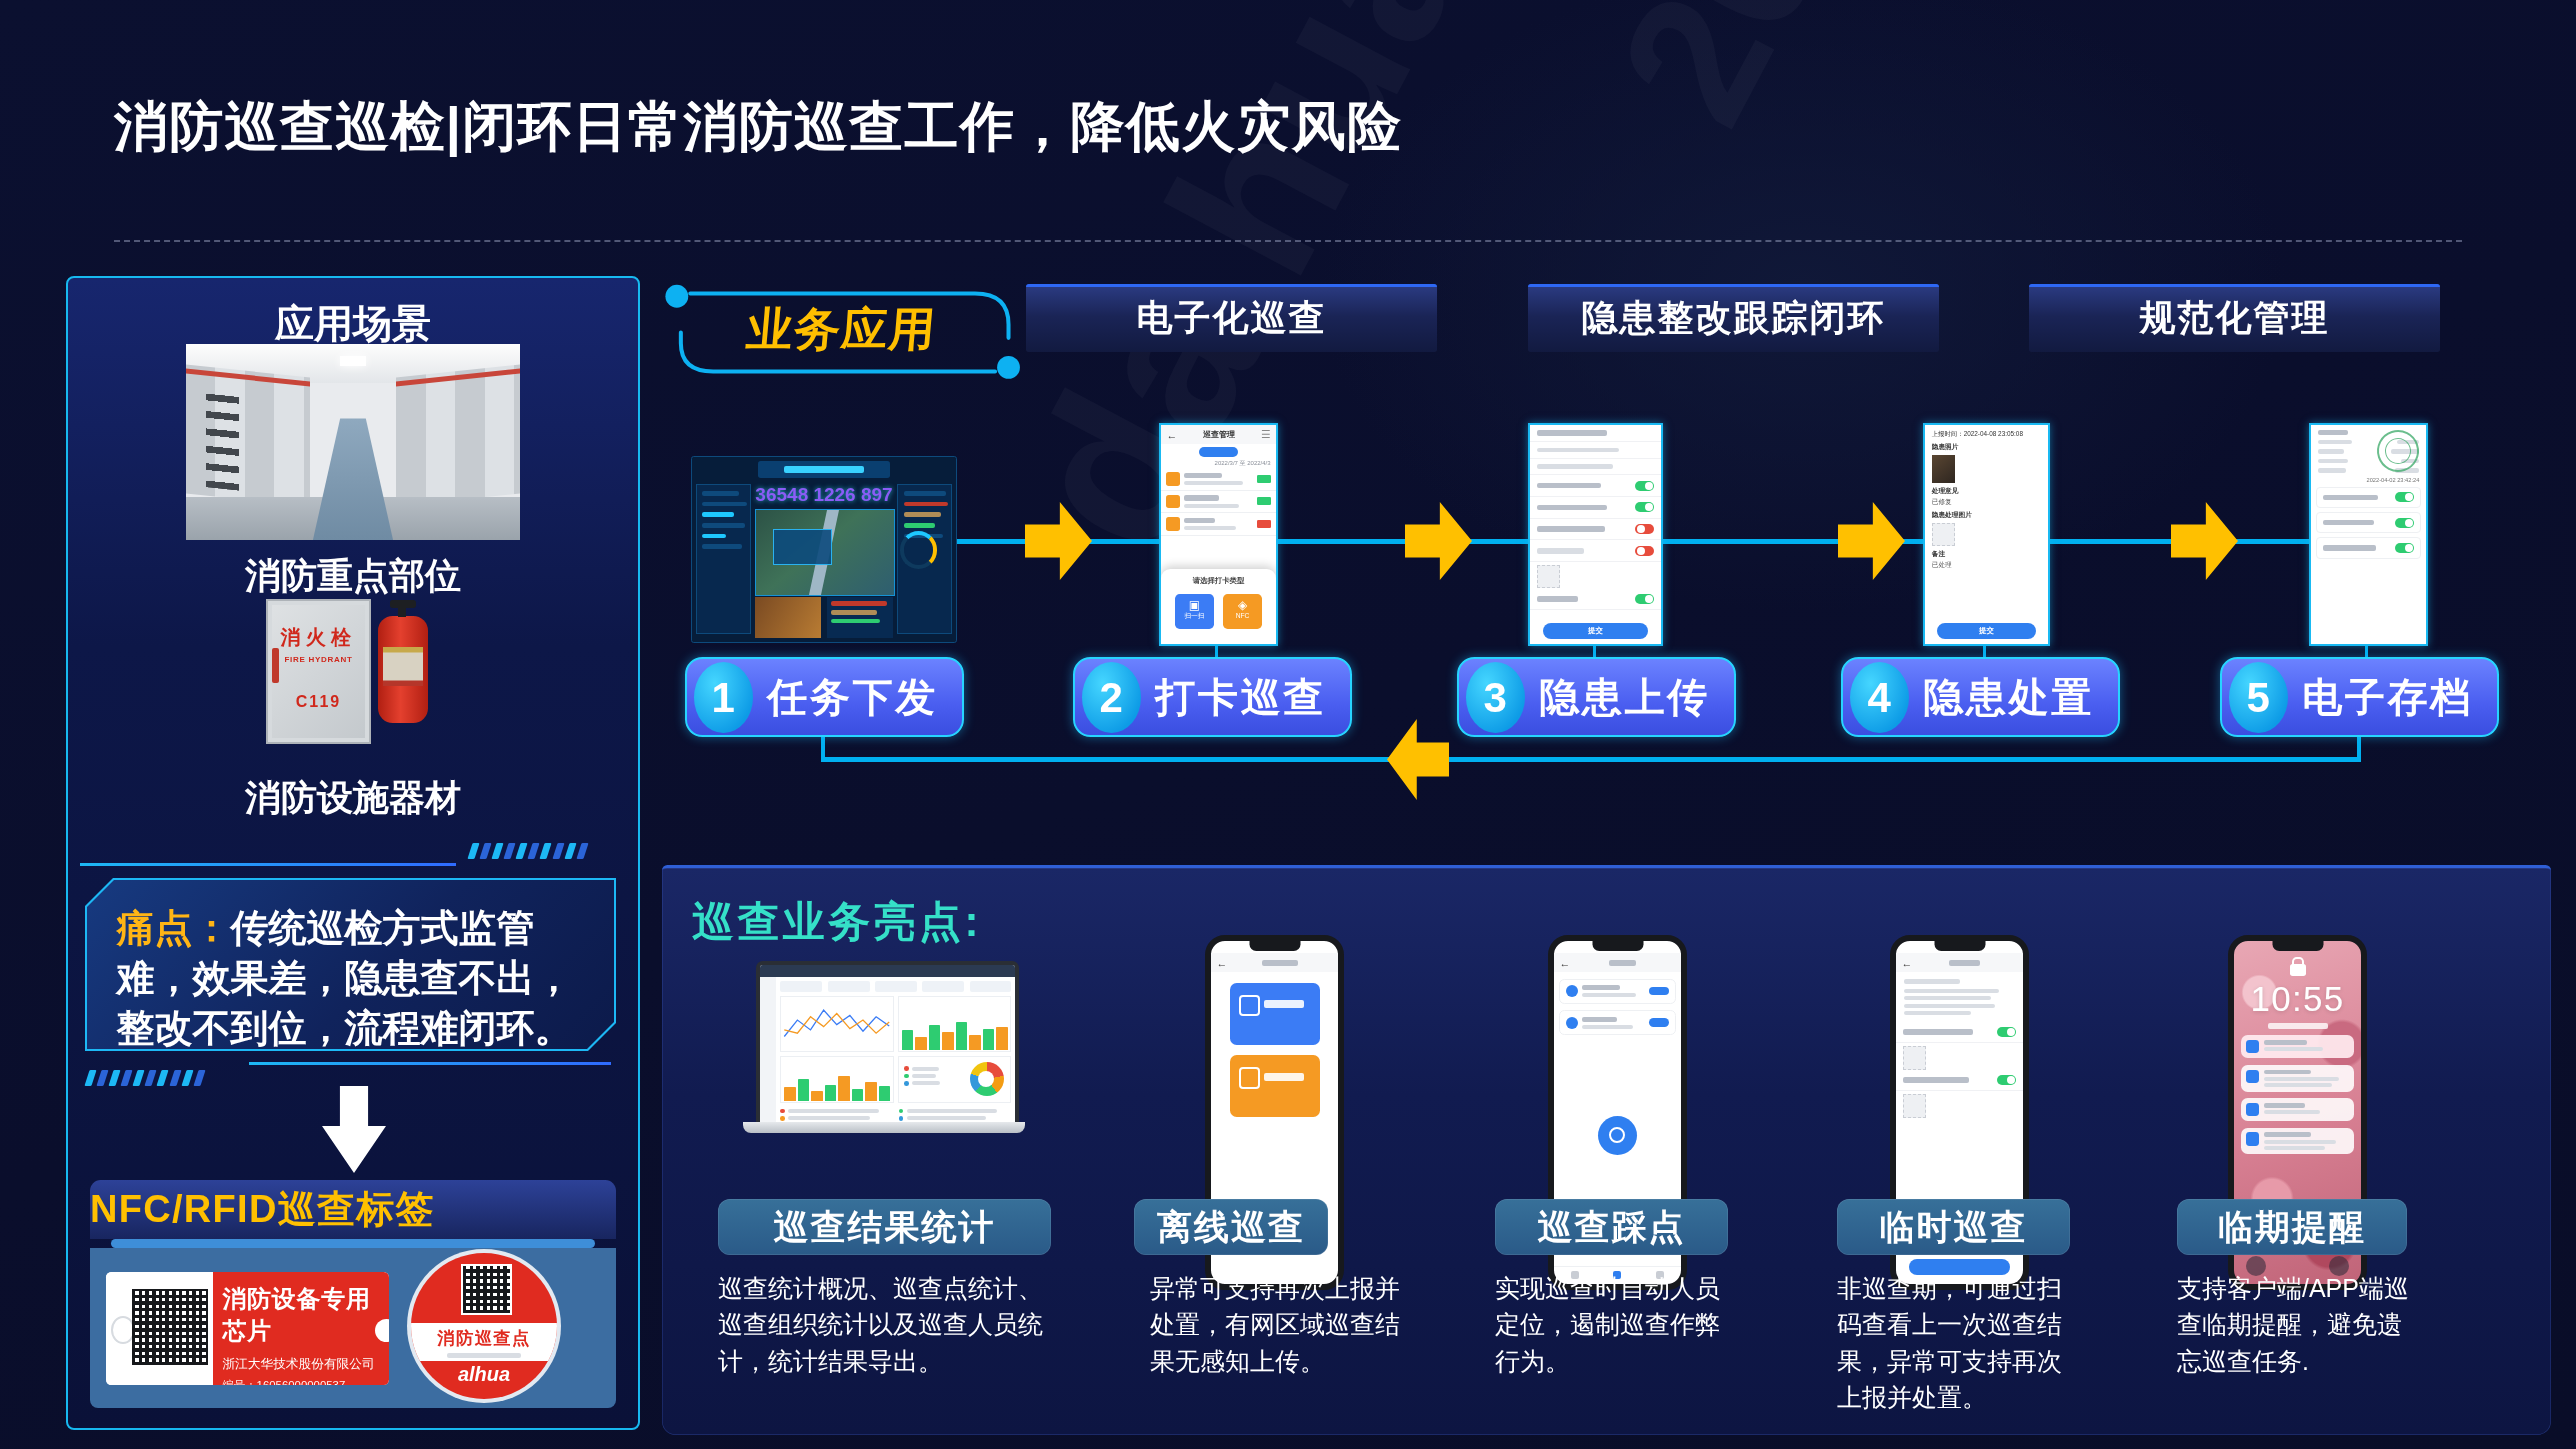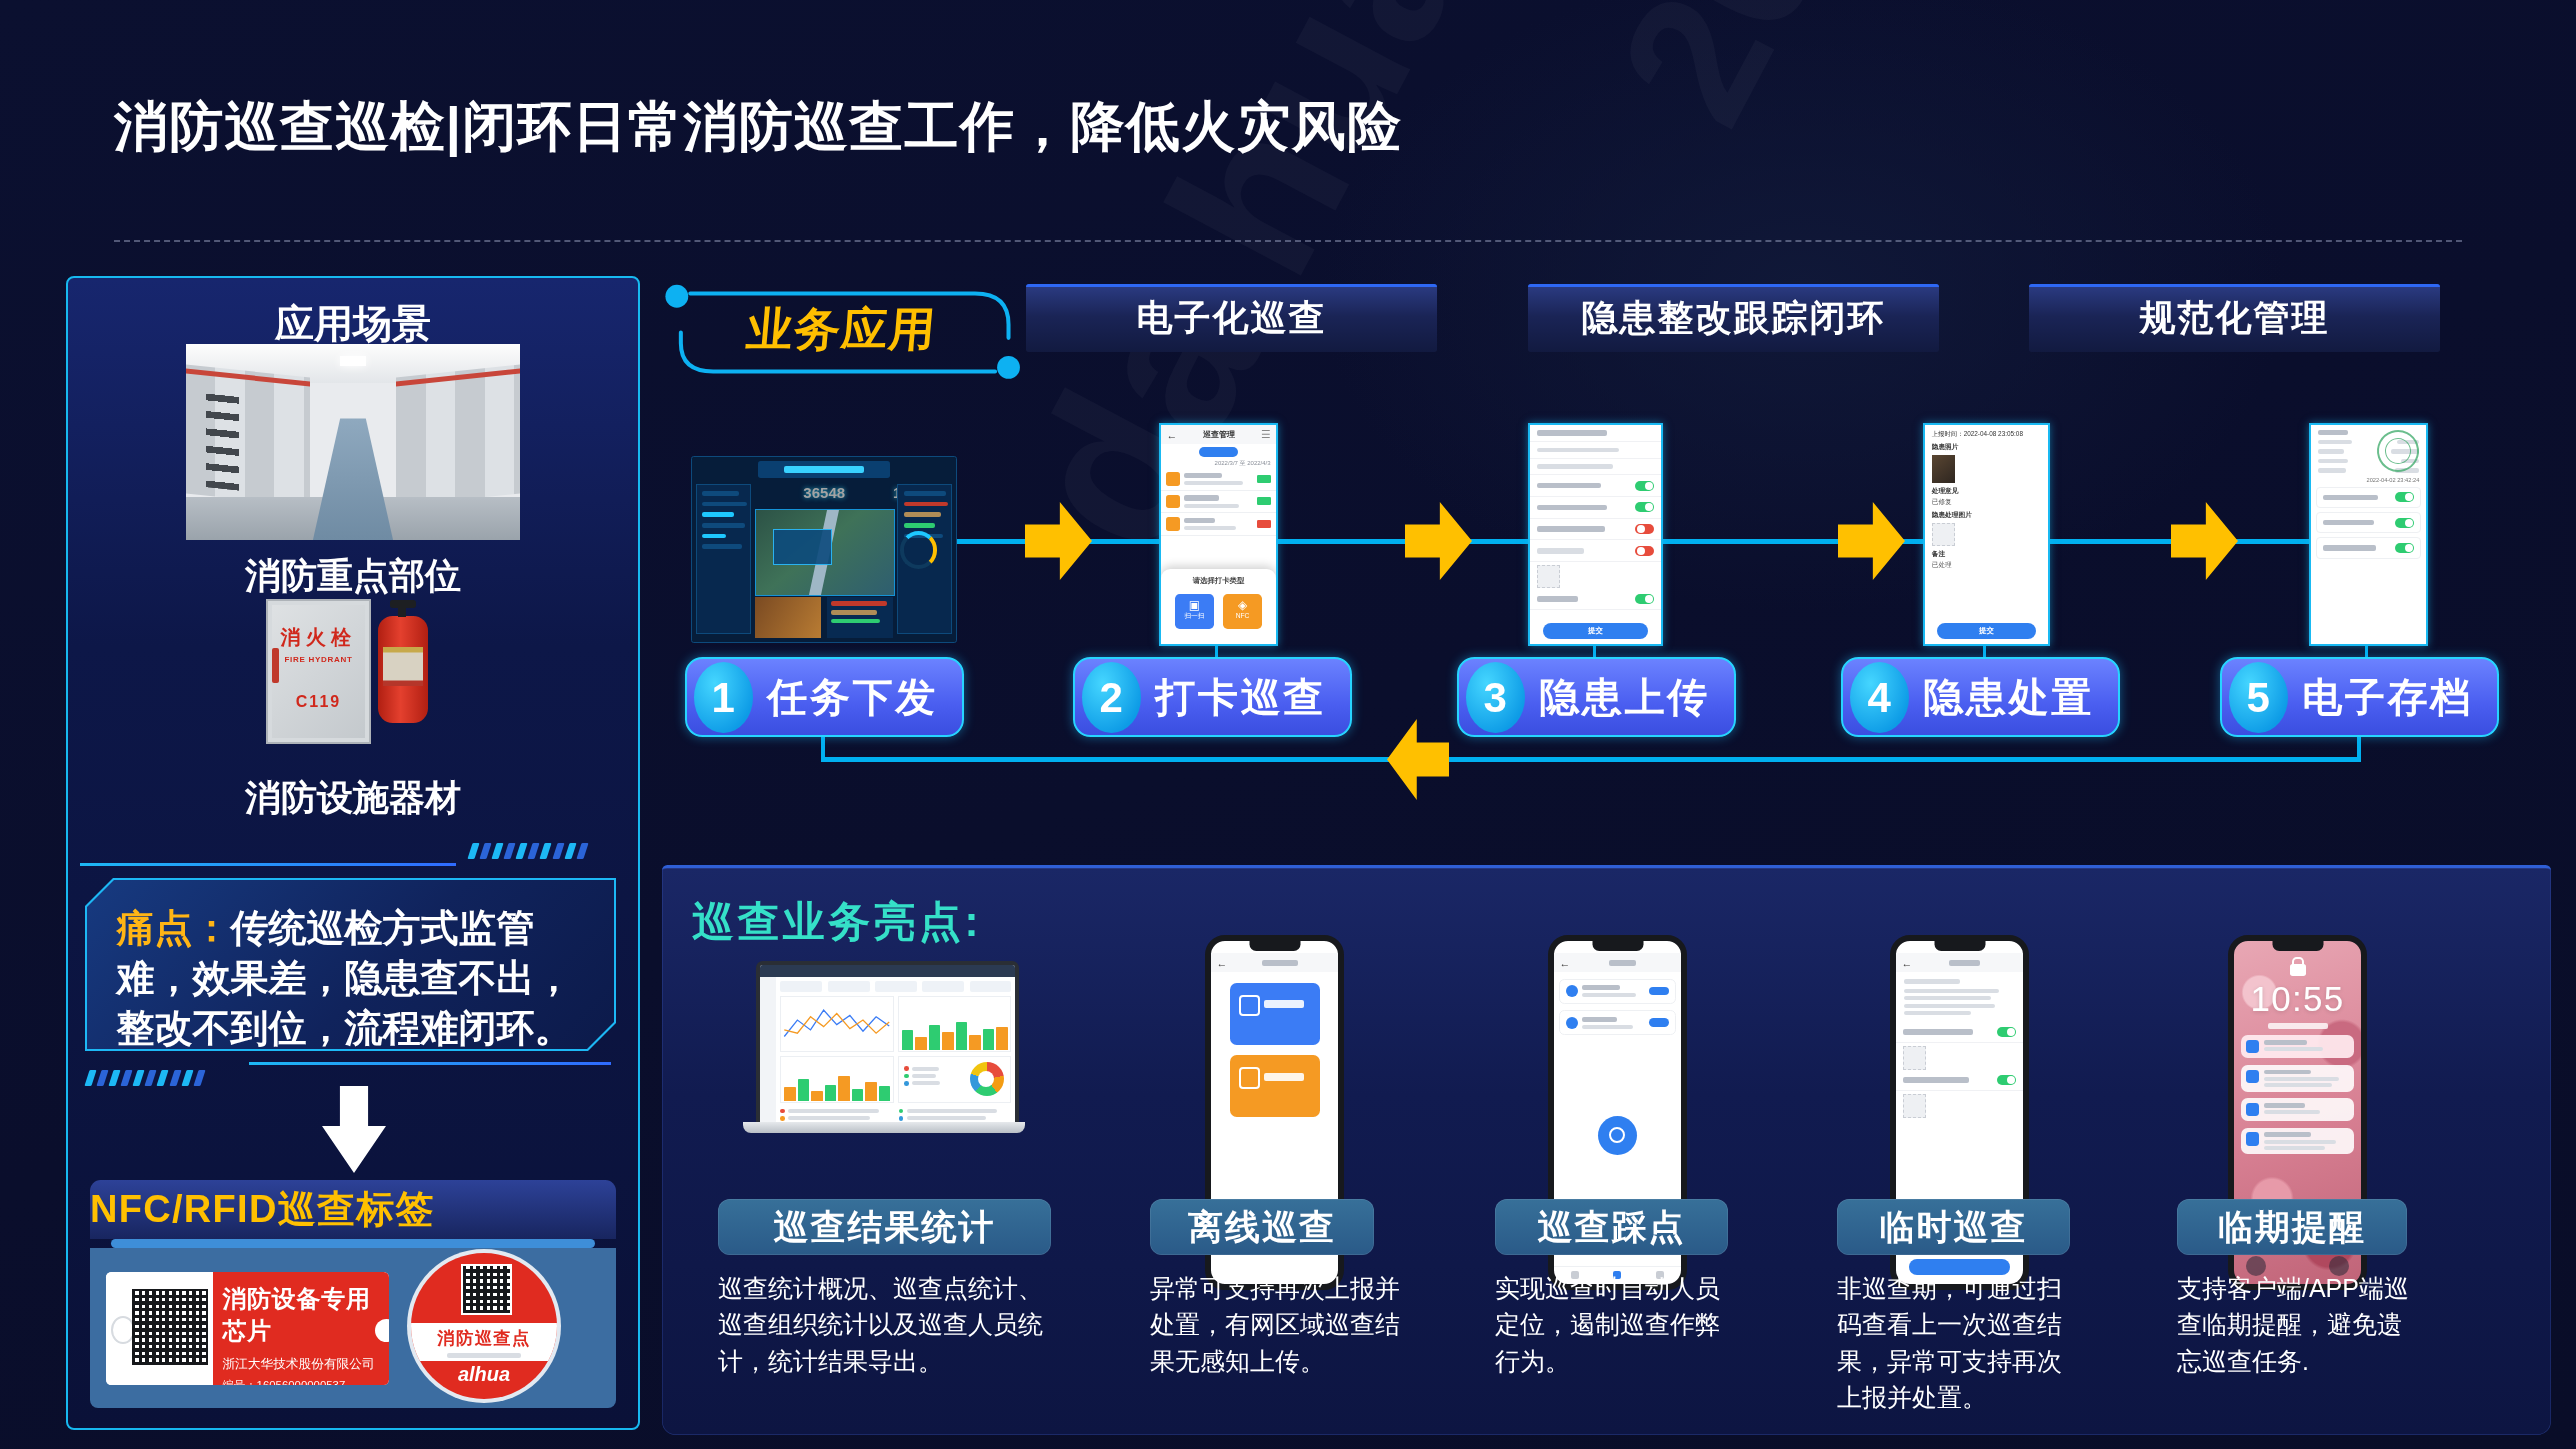--- a/index.html
+++ b/index.html
@@ -108,21 +108,21 @@
   .loop-h{left:821px;top:757px;width:1540px;height:4.7px;background:#00b0f0;}
   .arrow-r{width:67px;height:78px;background:#ffc000;
      clip-path:polygon(0 29%,52% 29%,52% 0,100% 50%,52% 100%,52% 71%,0 71%);}
   .arrow-l{left:1387px;top:719px;width:62px;height:81px;background:#ffc000;
      clip-path:polygon(100% 29%,48% 29%,48% 0,0 50%,48% 100%,48% 71%,100% 71%);}
 
   .dash{left:691px;top:456px;width:264px;height:185px;background:#061d3a;border:1.3px solid #0d4a7c;border-radius:2.7px;overflow:hidden;z-index:2;}
   .dash .bar-t{position:absolute;left:25%;top:4px;width:50%;height:17.4px;background:linear-gradient(180deg,#0d4f8c,#093push);background:#0a3f70;border-radius:2.7px;}
   .dash .bar-t i{position:absolute;left:20%;top:5.4px;width:60%;height:6.7px;background:#39d2ff;border-radius:2px;display:block;}
   .dash .kpis{position:absolute;left:24%;top:27px;width:52%;display:flex;justify-content:space-between;}
-  .dash .kpi{color:#a3a3a3;font-size:15px;font-weight:900;text-shadow:0 0 5.4px rgba(57,225,255,.7);margin-left:48px;}
+  .dash .kpi{color:#8b5cf6;font-size:19px;font-weight:900;text-shadow:0 0 5.4px rgba(57,225,255,.7);}
   .dash .map{position:absolute;left:24%;top:52px;width:52%;height:46%;background:linear-gradient(140deg,#2c5246 0%,#3f7258 45%,#2e5e70 100%);border:0.7px solid #1593d6;}
   .dash .map .road{position:absolute;left:45%;top:0;width:9%;height:100%;background:#9fb7c6;transform:skewX(-12deg);}
   .dash .map .tip{position:absolute;left:12%;top:22%;width:42%;height:40%;background:rgba(12,74,124,.9);border:0.7px solid #2ab2f0;}
   .dash .sideL{position:absolute;left:4px;top:27px;width:20%;height:80%;background:#07284e;border:0.7px solid #0d4a7c;}
   .dash .sideR{position:absolute;right:4px;top:27px;width:20%;height:80%;background:#07284e;border:0.7px solid #0d4a7c;}
   .dash .ring{position:absolute;right:19px;top:74px;width:29.5px;height:29.5px;border-radius:50%;border:4.7px solid #0e3a5e;border-top-color:#1ec8ff;border-right-color:#ffc000;}
   .mrow{height:4.7px;border-radius:2px;margin:6px 5.4px 0;}
   .dash .thumbs{position:absolute;left:24%;bottom:4px;width:25%;height:22%;background:linear-gradient(120deg,#7a4a22,#b97c33);}
   .dash .feed{position:absolute;left:51%;bottom:4px;width:25%;height:22%;background:#072a52;}
 
@@ -759,21 +759,21 @@
             <span class="sk" style="display:block;width:72%;height:4px;margin-top:2px;"></span>
           </span>
         </div>
       <div class="lfoot">
           <i></i>
           <i></i>
         </div>
     </div>
 
     <div class="hbtn" style="left:56px;width:333px;">巡查结果统计</div>
-    <div class="hbtn" style="left:488px;width:224px;">离线巡查</div>
+    <div class="hbtn" style="left:472px;width:194px;">离线巡查</div>
     <div class="hbtn" style="left:833px;width:233px;">巡查踩点</div>
     <div class="hbtn" style="left:1175px;width:233px;">临时巡查</div>
     <div class="hbtn" style="left:1515px;width:230px;">临期提醒</div>
 
     <div class="hdesc" style="left:56px;width:349px;">巡查统计概况、巡查点统计、巡查组织统计以及巡查人员统计，统计结果导出。</div>
     <div class="hdesc" style="left:488px;width:262px;">异常可支持再次上报并处置，有网区域巡查结果无感知上传。</div>
     <div class="hdesc" style="left:833px;width:241px;">实现巡查时自动人员定位，遏制巡查作弊行为。</div>
     <div class="hdesc" style="left:1175px;width:248px;">非巡查期，可通过扫码查看上一次巡查结果，异常可支持再次上报并处置。</div>
     <div class="hdesc" style="left:1515px;width:241px;">支持客户端/APP端巡查临期提醒，避免遗忘巡查任务.</div>
   </div>

